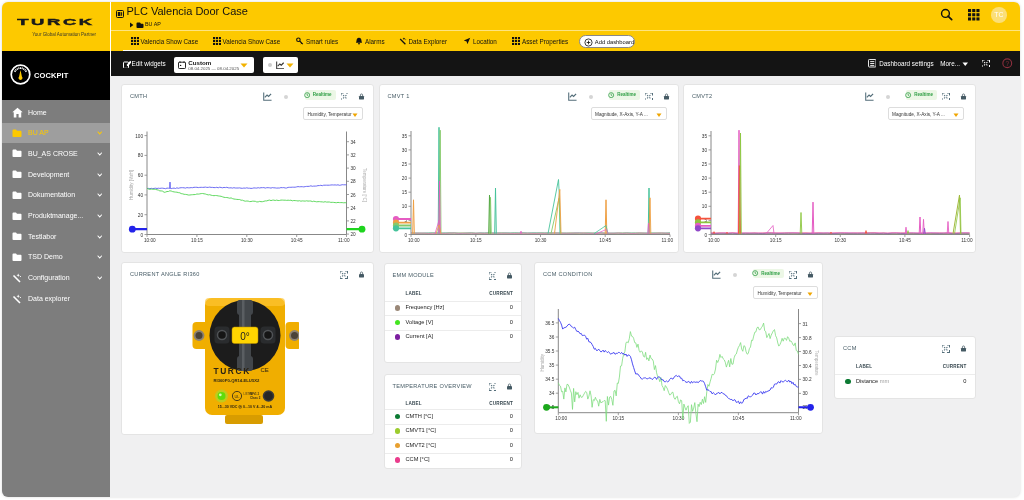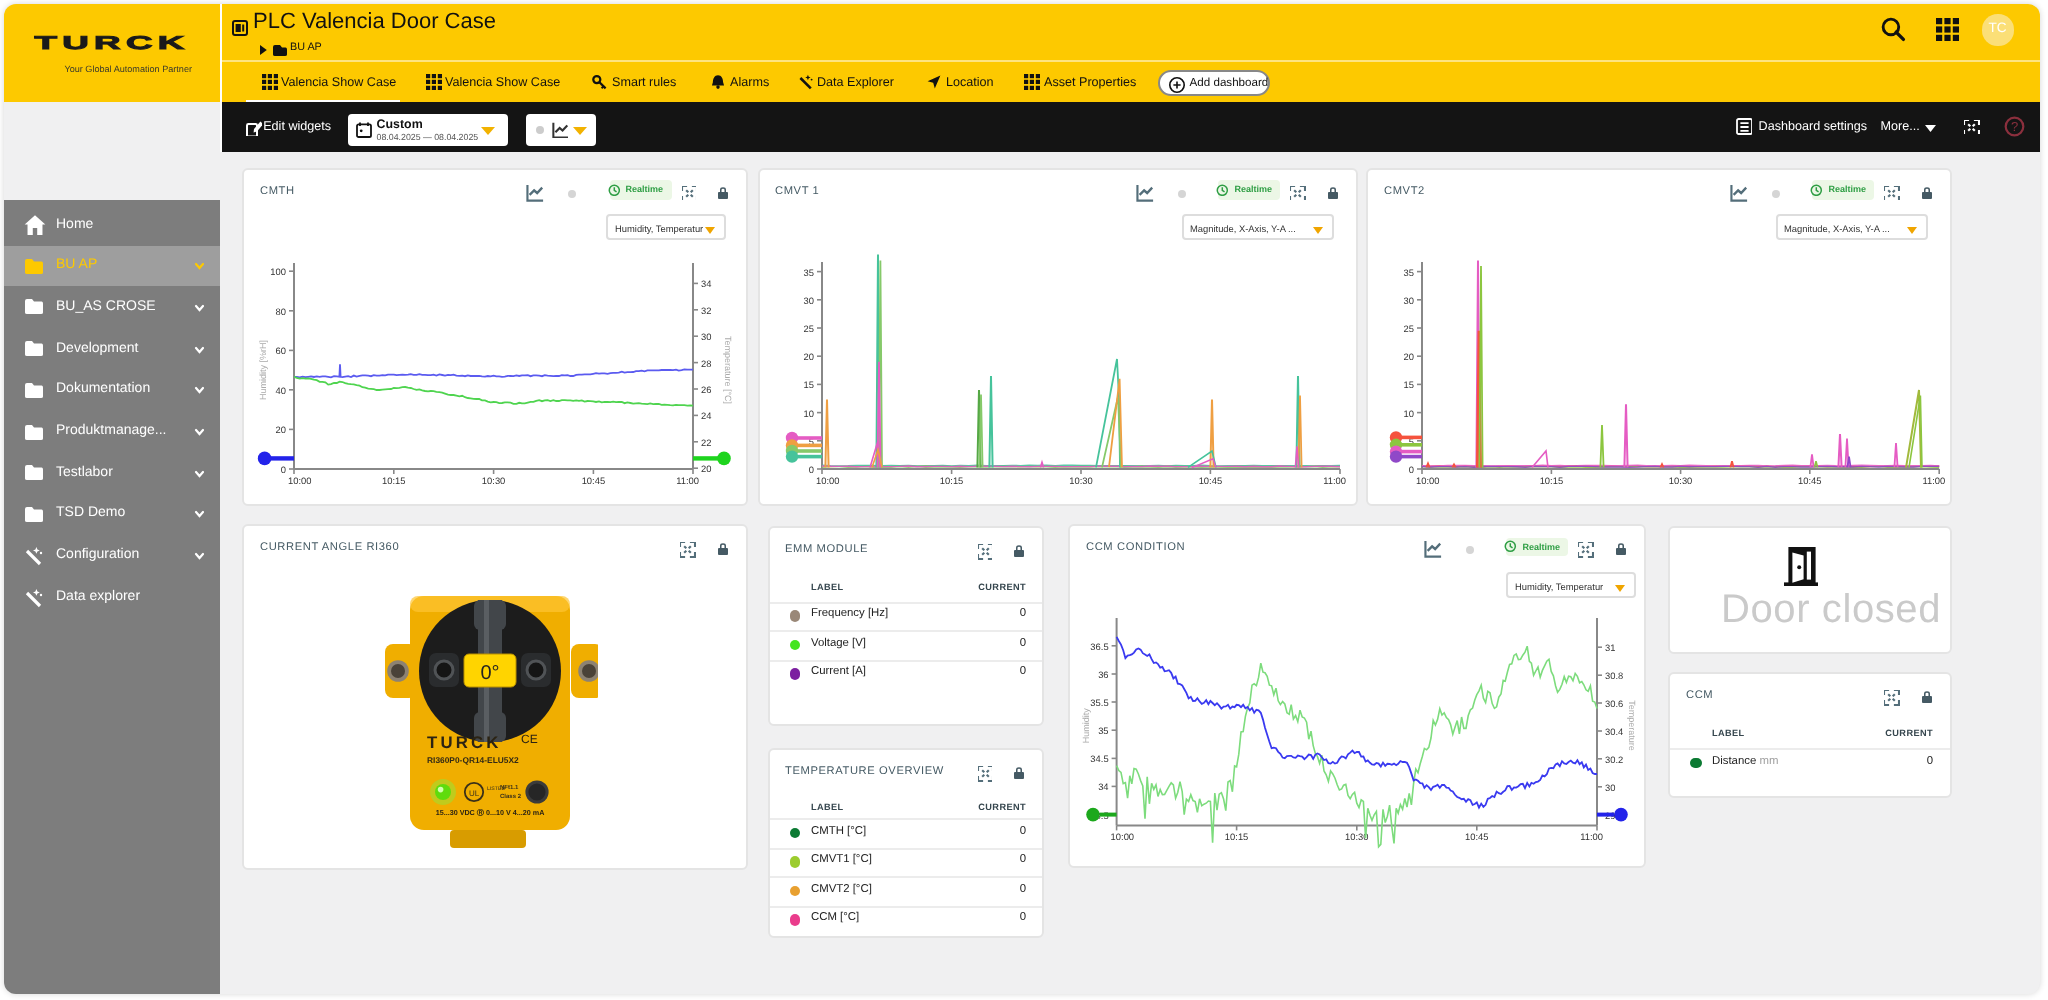--- a/index.html
+++ b/index.html
@@ -1,18 +1,34 @@
 <!DOCTYPE html>
 <html><head><meta charset="utf-8"><style>*{margin:0;padding:0;box-sizing:border-box;}html,body{width:1024px;height:500px;background:#fff;font-family:"Liberation Sans",sans-serif;overflow:hidden;}.app{position:absolute;left:2px;top:2px;width:1018px;height:495px;border-radius:6px;overflow:hidden;background:#f0f0f1;box-shadow:0 0 3px rgba(0,0,0,0.16);}.abs{position:absolute;}.card{position:absolute;background:#fff;border:1px solid #e4e4e4;border-radius:3px;}.ctitle{position:absolute;left:8px;top:8px;font-size:5.6px;color:#455a64;letter-spacing:0.3px;}.dropdown{position:absolute;background:#fff;border:1px solid #ddd;border-radius:2px;font-size:4.7px;color:#333;}.navitem{position:absolute;left:0;width:108px;height:20.7px;color:#fff;font-size:7px;}.tab{position:absolute;top:0;height:100%;font-size:6.3px;color:#111;}</style></head><body>
 <div class="app">
     <div class="abs" style="left:0;top:0;width:108px;height:49px;background:#fdc900;">
       <div class="abs" style="left:14px;top:14.5px;width:80px;">
         <div style="font-size:16px;font-weight:bold;color:#1a1a1a;-webkit-text-stroke:0.8px #1a1a1a;letter-spacing:2.3px;transform:scale(1.15,0.58);transform-origin:center top;text-align:center;">TURCK</div>
         <div style="font-size:4.55px;color:#3a3a2a;margin-top:-2.5px;white-space:nowrap;text-align:right;">Your Global Automation Partner</div>
       </div>
+    </div>
+    <div class="abs" style="left:0;top:49px;width:108px;height:49px;background:#000;">
+      <svg width="21" height="21" viewBox="0 0 21 21" style="display:block;position:absolute;left:8px;top:13px;">
+        <circle cx="10.5" cy="10.5" r="9.3" fill="none" stroke="#fff" stroke-width="1.7"></circle>
+        <line x1="5.7" y1="7.7" x2="4.2" y2="6.8" stroke="#fff" stroke-width="1.1"></line>
+        <line x1="6.5" y1="6.5" x2="5.3" y2="5.3" stroke="#fff" stroke-width="1.1"></line>
+        <line x1="7.7" y1="5.7" x2="6.9" y2="4.2" stroke="#fff" stroke-width="1.1"></line>
+        <line x1="9.1" y1="5.1" x2="8.6" y2="3.4" stroke="#fff" stroke-width="1.1"></line>
+        <line x1="10.5" y1="4.9" x2="10.5" y2="3.2" stroke="#fff" stroke-width="1.1"></line>
+        <line x1="11.9" y1="5.1" x2="12.4" y2="3.4" stroke="#fff" stroke-width="1.1"></line>
+        <line x1="13.3" y1="5.7" x2="14.1" y2="4.2" stroke="#fff" stroke-width="1.1"></line>
+        <line x1="14.5" y1="6.5" x2="15.7" y2="5.3" stroke="#fff" stroke-width="1.1"></line>
+        <line x1="15.3" y1="7.7" x2="16.8" y2="6.8" stroke="#fff" stroke-width="1.1"></line>
+        <path d="M10.5 6.0 L11.9 12.4 A2.0 2.0 0 1 1 9.1 12.4 Z" fill="#fdc900"></path>
+      </svg>
+      <div class="abs" style="left:32px;top:20px;font-size:7.5px;font-weight:bold;color:#fff;letter-spacing:0.1px;">COCKPIT</div>
     </div>
     <div class="abs" style="left:0;top:98px;width:108px;height:397px;background:#7d7d7d;">
       <div class="navitem" style="top:2.0px;">
         <span class="abs" style="left:10px;top:4.5px;">
           <svg width="11" height="11" viewBox="0 0 11 11" style="display:block;">
             <path d="M5.5 0.6599999999999999 L10.67 5.279999999999999 L9.24 5.279999999999999 L9.24 10.45 L6.6 10.45 L6.6 7.04 L4.4 7.04 L4.4 10.45 L1.76 10.45 L1.76 5.279999999999999 L0.32999999999999996 5.279999999999999 Z" fill="#fff"></path>
           </svg>
         </span>
         <span class="abs" style="left:26px;top:6.5px;color:#fff;white-space:nowrap;">Home</span>
       </div>
@@ -868,32 +884,20 @@
         <text x="9.3" y="99.8" font-size="4.5" fill="#aaa" text-anchor="middle" transform="rotate(-90 9.3 99.8)">Humidity</text>
         <text x="279.5" y="99.8" font-size="4.5" fill="#aaa" text-anchor="middle" transform="rotate(90 279.5 99.8)">Temperature</text>
         <polyline points="23.3,119.8 24.4,122.3 25.5,123.2 26.6,128.8 27.7,128.3 28.8,136.1 29.9,124.9 30.9,128.9 32.0,121.3 33.1,121.6 34.2,124.0 35.3,127.3 36.4,130.0 37.5,146.4 38.6,125.4 39.7,138.9 40.8,128.7 41.9,131.7 43.0,129.4 44.0,135.2 45.1,131.8 46.2,134.3 47.3,134.2 48.4,132.2 49.5,130.2 50.6,128.4 51.7,129.4 52.8,136.1 53.9,133.1 55.0,127.8 56.1,132.8 57.1,144.3 58.2,136.6 59.3,137.7 60.4,134.3 61.5,137.3 62.6,137.8 63.7,143.2 64.8,136.4 65.9,139.9 67.0,139.1 68.1,138.6 69.2,137.5 70.2,137.7 71.3,158.3 72.4,133.5 73.5,142.1 74.6,134.1 75.7,133.4 76.8,136.5 77.9,142.3 79.0,128.0 80.1,127.3 81.2,132.9 82.3,120.0 83.3,120.4 84.4,114.1 85.5,103.0 86.6,102.8 87.7,95.2 88.8,90.9 89.9,88.5 91.0,79.6 92.1,78.9 93.2,79.8 94.3,75.7 95.4,68.6 96.5,73.1 97.5,73.4 98.6,75.2 99.7,79.6 100.8,79.9 101.9,84.4 103.0,81.1 104.1,87.4 105.2,89.3 106.3,87.8 107.4,89.0 108.5,93.4 109.6,94.1 110.6,89.3 111.7,96.5 112.8,94.8 113.9,97.9 115.0,92.1 116.1,95.5 117.2,96.0 118.3,98.1 119.4,106.6 120.5,102.6 121.6,109.8 122.7,113.8 123.7,115.2 124.8,118.7 125.9,114.6 127.0,122.5 128.1,124.4 129.2,127.7 130.3,122.5 131.4,124.0 132.5,126.1 133.6,129.4 134.7,132.0 135.8,131.5 136.8,129.6 137.9,129.2 139.0,134.7 140.1,136.3 141.2,134.2 142.3,133.2 143.4,138.6 144.5,140.8 145.6,136.9 146.7,137.7 147.8,156.1 148.9,141.1 150.0,144.6 151.0,147.2 152.1,144.4 153.2,142.7 154.3,160.4 155.4,159.2 156.5,141.7 157.6,148.3 158.7,145.1 159.8,139.6 160.9,150.3 162.0,158.7 163.1,141.2 164.1,143.6 165.2,139.3 166.3,141.6 167.4,136.2 168.5,140.5 169.6,133.7 170.7,139.4 171.8,128.7 172.9,121.5 174.0,123.3 175.1,118.9 176.2,115.1 177.2,111.2 178.3,111.9 179.4,110.7 180.5,106.0 181.6,97.2 182.7,99.5 183.8,96.7 184.9,91.4 186.0,94.5 187.1,93.4 188.2,95.8 189.3,96.9 190.3,99.3 191.4,104.1 192.5,100.6 193.6,97.3 194.7,103.9 195.8,95.5 196.9,101.2 198.0,101.2 199.1,94.9 200.2,91.9 201.3,91.0 202.4,87.0 203.4,84.3 204.5,82.4 205.6,79.6 206.7,86.1 207.8,88.3 208.9,82.7 210.0,83.4 211.1,88.8 212.2,91.2 213.3,90.4 214.4,85.6 215.5,84.0 216.6,77.2 217.6,77.6 218.7,73.1 219.8,69.2 220.9,68.9 222.0,64.7 223.1,64.0 224.2,66.8 225.3,66.6 226.4,64.6 227.5,63.1 228.6,60.1 229.7,67.7 230.7,68.6 231.8,74.6 232.9,72.5 234.0,70.5 235.1,75.6 236.2,72.2 237.3,69.9 238.4,67.6 239.5,66.6 240.6,72.7 241.7,74.9 242.8,80.0 243.8,83.1 244.9,81.7 246.0,79.1 247.1,75.3 248.2,78.2 249.3,75.1 250.4,75.4 251.5,77.4 252.6,73.7 253.7,75.2 254.8,78.4 255.9,77.8 256.9,79.4 258.0,81.9 259.1,82.6 260.2,79.9 261.3,87.6 262.4,88.0 263.5,91.3" fill="none" stroke="#7ddc7d" stroke-width="0.8" stroke-opacity="1.0"></polyline>
         <polyline points="23.3,55.4 24.4,57.5 25.5,59.3 26.6,62.1 27.7,66.1 28.8,64.8 29.9,64.6 30.9,64.2 32.0,63.3 33.1,61.7 34.2,61.2 35.3,61.8 36.4,63.6 37.5,64.2 38.6,65.0 39.7,64.2 40.8,66.6 41.9,68.5 43.0,68.2 44.0,69.0 45.1,70.8 46.2,70.4 47.3,72.6 48.4,72.4 49.5,72.1 50.6,73.4 51.7,76.2 52.8,75.3 53.9,78.8 55.0,79.0 56.1,79.7 57.1,81.5 58.2,83.4 59.3,86.2 60.4,85.4 61.5,87.5 62.6,87.4 63.7,86.1 64.8,87.7 65.9,88.9 67.0,88.4 68.1,87.1 69.2,89.1 70.2,87.5 71.3,88.5 72.4,89.6 73.5,88.6 74.6,89.8 75.7,91.3 76.8,90.3 77.9,90.2 79.0,89.4 80.1,91.3 81.2,90.3 82.3,90.6 83.3,89.4 84.4,89.5 85.5,90.6 86.6,89.4 87.7,91.1 88.8,90.5 89.9,92.2 91.0,91.0 92.1,93.4 93.2,91.9 94.3,92.2 95.4,93.4 96.5,96.8 97.5,100.9 98.6,104.4 99.7,107.9 100.8,111.1 101.9,110.8 103.0,111.1 104.1,112.9 105.2,113.9 106.3,115.8 107.4,116.1 108.5,115.1 109.6,114.9 110.6,114.9 111.7,115.7 112.8,115.9 113.9,114.8 115.0,115.1 116.1,115.3 117.2,116.6 118.3,115.6 119.4,114.3 120.5,114.5 121.6,116.4 122.7,114.3 123.7,113.7 124.8,114.2 125.9,115.6 127.0,117.0 128.1,116.7 129.2,118.6 130.3,118.8 131.4,117.9 132.5,118.8 133.6,118.4 134.7,116.4 135.8,115.2 136.8,115.4 137.9,116.2 139.0,114.2 140.1,113.3 141.2,112.3 142.3,113.6 143.4,113.0 144.5,113.0 145.6,115.3 146.7,115.2 147.8,117.8 148.9,117.2 150.0,118.4 151.0,119.2 152.1,119.4 153.2,118.5 154.3,118.8 155.4,120.3 156.5,118.3 157.6,119.9 158.7,118.9 159.8,119.0 160.9,119.4 162.0,118.8 163.1,119.6 164.1,118.9 165.2,117.5 166.3,118.0 167.4,118.0 168.5,118.4 169.6,120.6 170.7,123.8 171.8,127.2 172.9,126.7 174.0,127.4 175.1,128.6 176.2,128.7 177.2,130.9 178.3,129.6 179.4,130.6 180.5,132.0 181.6,130.4 182.7,130.1 183.8,129.4 184.9,130.9 186.0,129.5 187.1,129.5 188.2,130.8 189.3,130.9 190.3,132.3 191.4,132.7 192.5,134.4 193.6,135.5 194.7,135.9 195.8,136.6 196.9,136.4 198.0,137.9 199.1,136.6 200.2,137.1 201.3,139.4 202.4,139.0 203.4,138.2 204.5,140.8 205.6,138.8 206.7,140.4 207.8,139.4 208.9,136.4 210.0,136.0 211.1,135.0 212.2,135.5 213.3,132.8 214.4,133.6 215.5,134.0 216.6,132.9 217.6,132.2 218.7,130.1 219.8,130.0 220.9,132.0 222.0,130.7 223.1,130.8 224.2,130.1 225.3,129.0 226.4,128.9 227.5,131.1 228.6,128.5 229.7,130.2 230.7,128.4 231.8,128.9 232.9,128.0 234.0,127.8 235.1,127.0 236.2,124.7 237.3,125.2 238.4,124.1 239.5,121.2 240.6,120.9 241.7,121.1 242.8,119.2 243.8,118.7 244.9,120.1 246.0,117.6 247.1,118.7 248.2,119.0 249.3,118.0 250.4,117.3 251.5,118.3 252.6,118.7 253.7,117.1 254.8,119.1 255.9,118.1 256.9,120.7 258.0,119.3 259.1,122.0 260.2,121.3 261.3,123.5 262.4,124.0 263.5,124.0" fill="none" stroke="#3a3af0" stroke-width="0.9" stroke-opacity="1.0"></polyline>
         <line x1="15" y1="144.3" x2="23.3" y2="144.3" stroke="#1ca81c" stroke-width="2"></line>
         <circle cx="11.5" cy="144.3" r="3.4" fill="#1ca81c"></circle>
         <line x1="263.5" y1="144.3" x2="272" y2="144.3" stroke="#2323ea" stroke-width="2"></line>
         <circle cx="275.5" cy="144.3" r="3.4" fill="#2323ea"></circle>
       </svg>
     </div>
-    <div class="card" style="left:832px;top:260.5px;width:141.5px;height:64px;">
-      <div class="abs" style="left:56px;top:9px;">
-        <svg width="17.5" height="20" viewBox="0 0 17.5 20" style="display:block;">
-          <rect x="1" y="18.2" width="18" height="2.6" fill="#111"></rect>
-          <rect x="3.2" y="0.5" width="13.6" height="18.5" fill="#111"></rect>
-          <polygon points="5.2,3.2 10.8,4.8 10.8,16.6 5.2,18.4" fill="#fff"></polygon>
-          <circle cx="8.6" cy="10.6" r="1.0" fill="#111"></circle>
-          <rect x="12.4" y="2.8" width="2.1" height="14" fill="#fff"></rect>
-        </svg>
-      </div>
-      <div class="abs" style="left:25.5px;top:30.5px;font-size:20px;letter-spacing:0.3px;color:#cacaca;white-space:nowrap;">Door closed</div>
-    </div>
     <div class="card" style="left:832px;top:334px;width:141.5px;height:62.5px;">
       <div class="ctitle" style="font-size:5.6px"><span>CCM</span></div>
       <div class="abs" style="right:25px;top:8px;">
         <svg width="7.5" height="7.5" viewBox="0 0 7.5 7.5" style="display:block;">
           <path d="M0 2.5500000000000003 V0 H2.5500000000000003" fill="none" stroke="#546e7a" stroke-width="1.05"></path>
           <path d="M4.949999999999999 0 H7.5 V2.5500000000000003" fill="none" stroke="#546e7a" stroke-width="1.05"></path>
           <path d="M7.5 4.949999999999999 V7.5 H4.949999999999999" fill="none" stroke="#546e7a" stroke-width="1.05"></path>
           <path d="M2.5500000000000003 7.5 H0 V4.949999999999999" fill="none" stroke="#546e7a" stroke-width="1.05"></path>
           <line x1="2.1" y1="2.1" x2="3.15" y2="3.15" stroke="#546e7a" stroke-width="1.05"></line>
           <line x1="5.3999999999999995" y1="2.1" x2="4.35" y2="3.15" stroke="#546e7a" stroke-width="1.05"></line>

